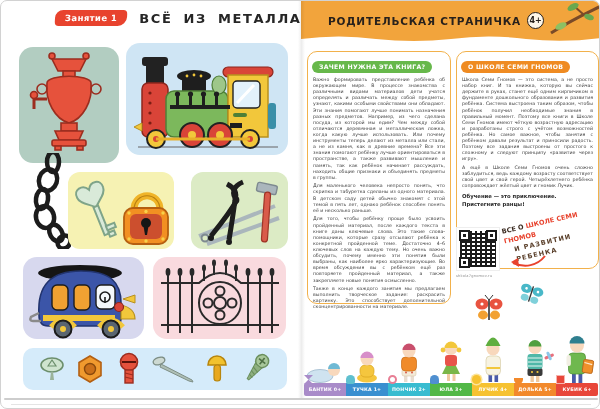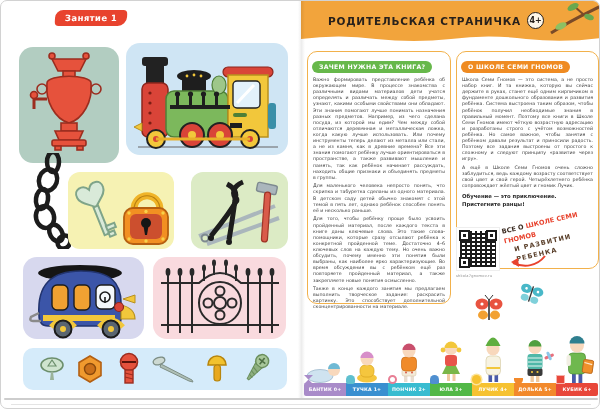--- a/index.html
+++ b/index.html
@@ -85,20 +85,21 @@
   .mi-orange{left:513px;background:#f2892b;border-radius:0 0 9px 9px;height:6px;top:377px;}
   .mi-cube{left:555px;background:#e8473a;border:1.5px solid #f7b4ad;}
 </style>
 </head>
 <body>
 
 <div id="spread">
 
   <div id="left-header">
     <span id="lesson-badge">Занятие 1</span>
+    <span id="left-title">ВСЁ ИЗ МЕТАЛЛА</span>
   </div>
 
   <div class="cell" id="cell-samovar">
     <svg width="100" height="116" viewBox="0 0 100 116">
       <g stroke="#9c2d1f" stroke-width="1.6" fill="#e6523c">
         <circle cx="33" cy="9" r="3"></circle>
           <circle cx="67" cy="9" r="3"></circle>
         <path d="M33,12 L67,12 L61,24 L39,24 Z"></path>
         <rect x="44" y="24" width="12" height="7"></rect>
         <path d="M28,36 C28,27 72,27 72,36 C74,54 64,72 50,76 C36,72 26,54 28,36 Z"></path>

